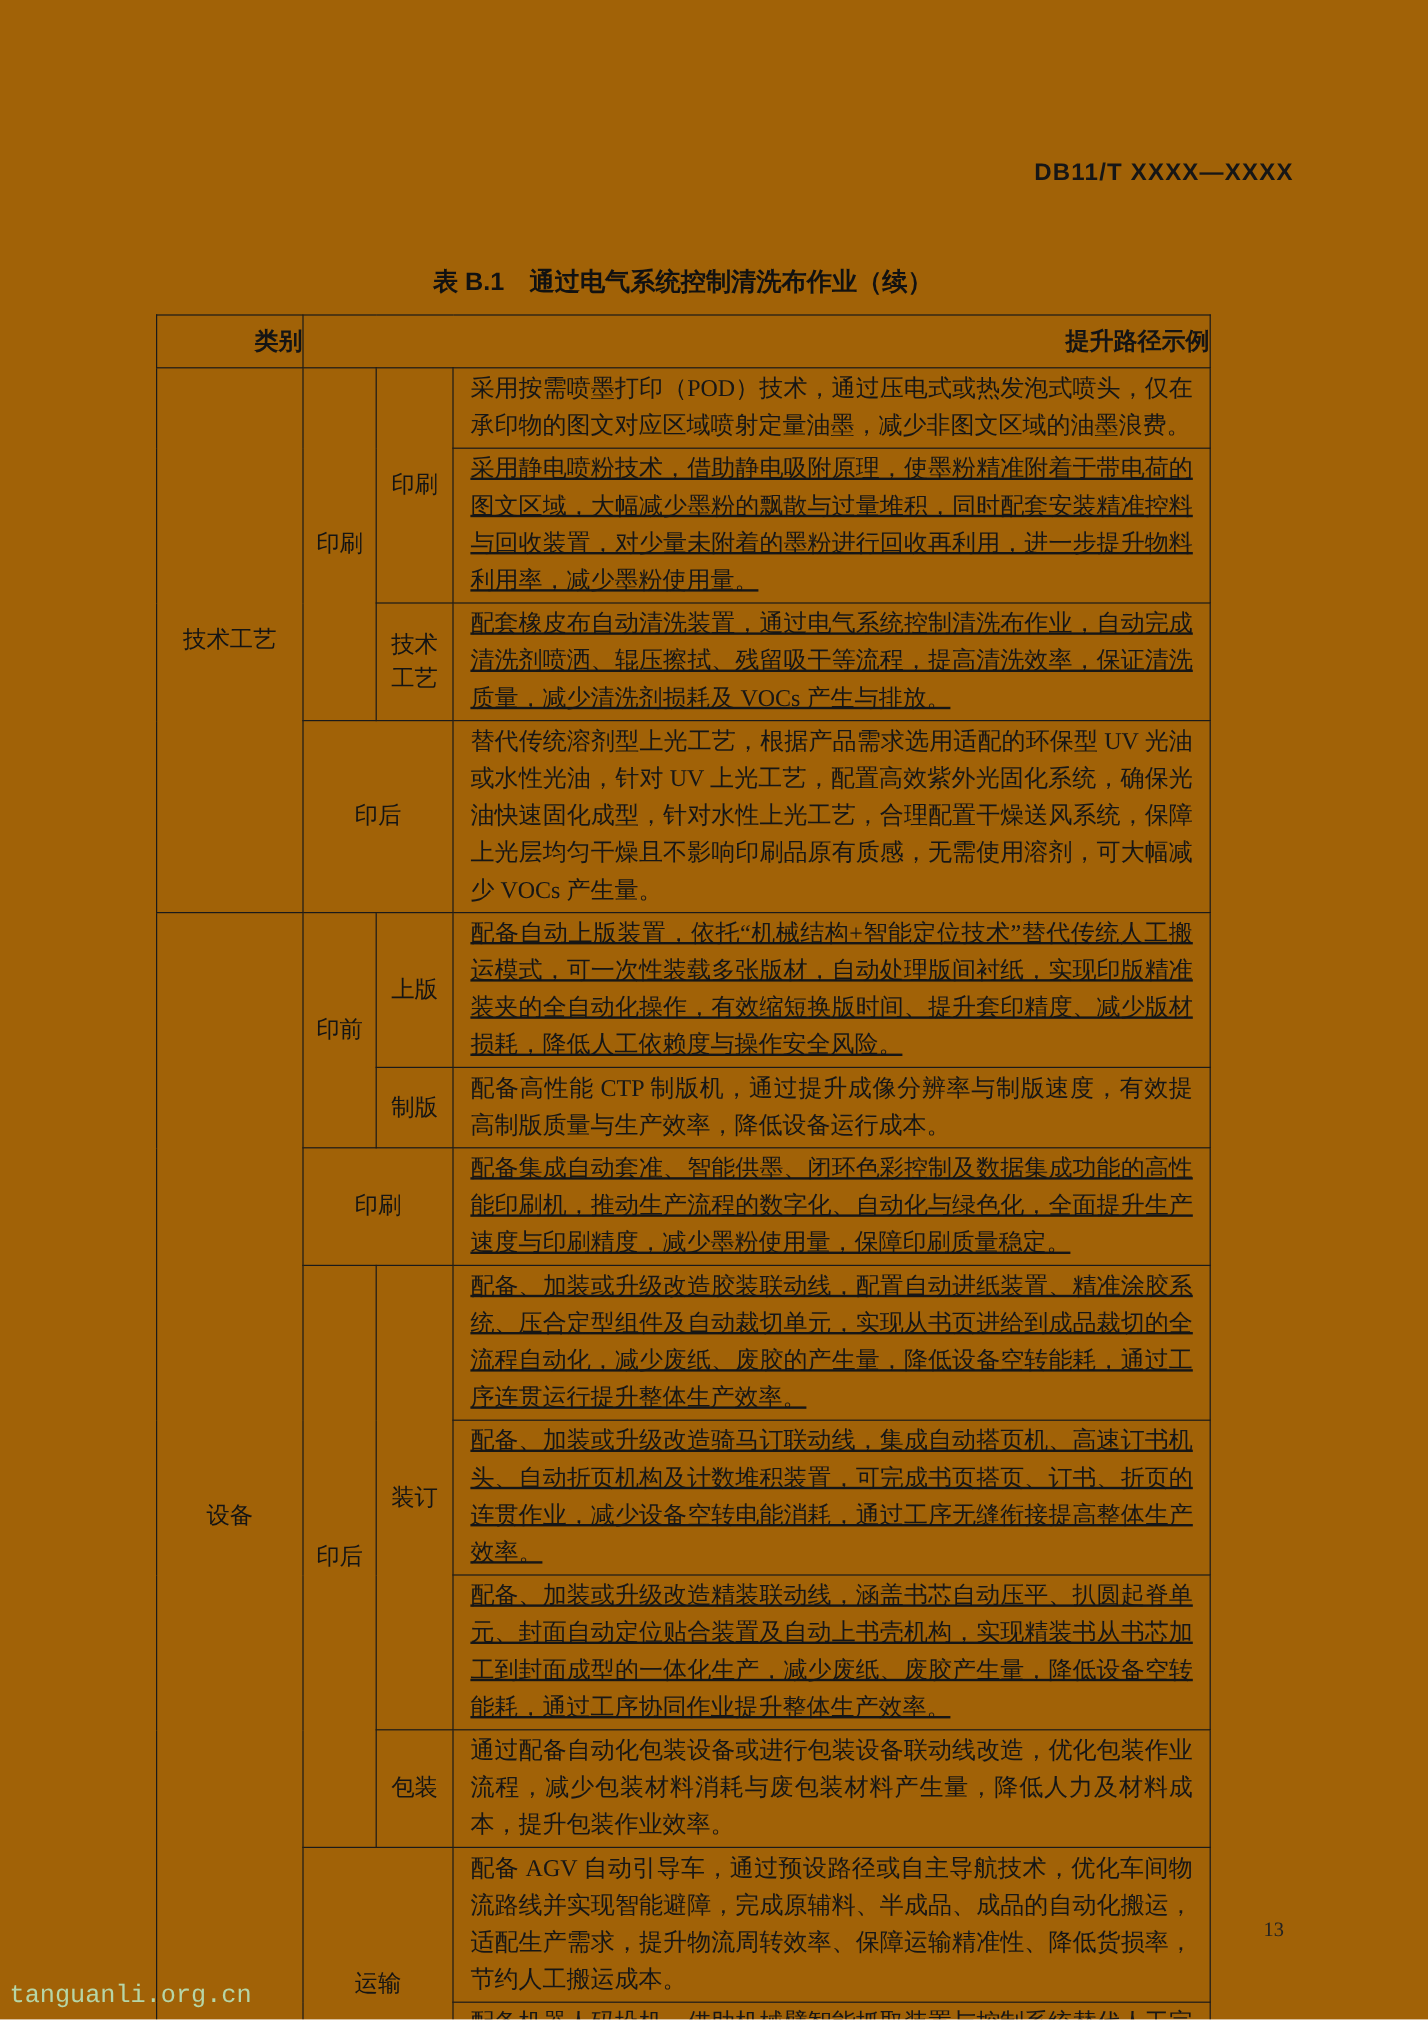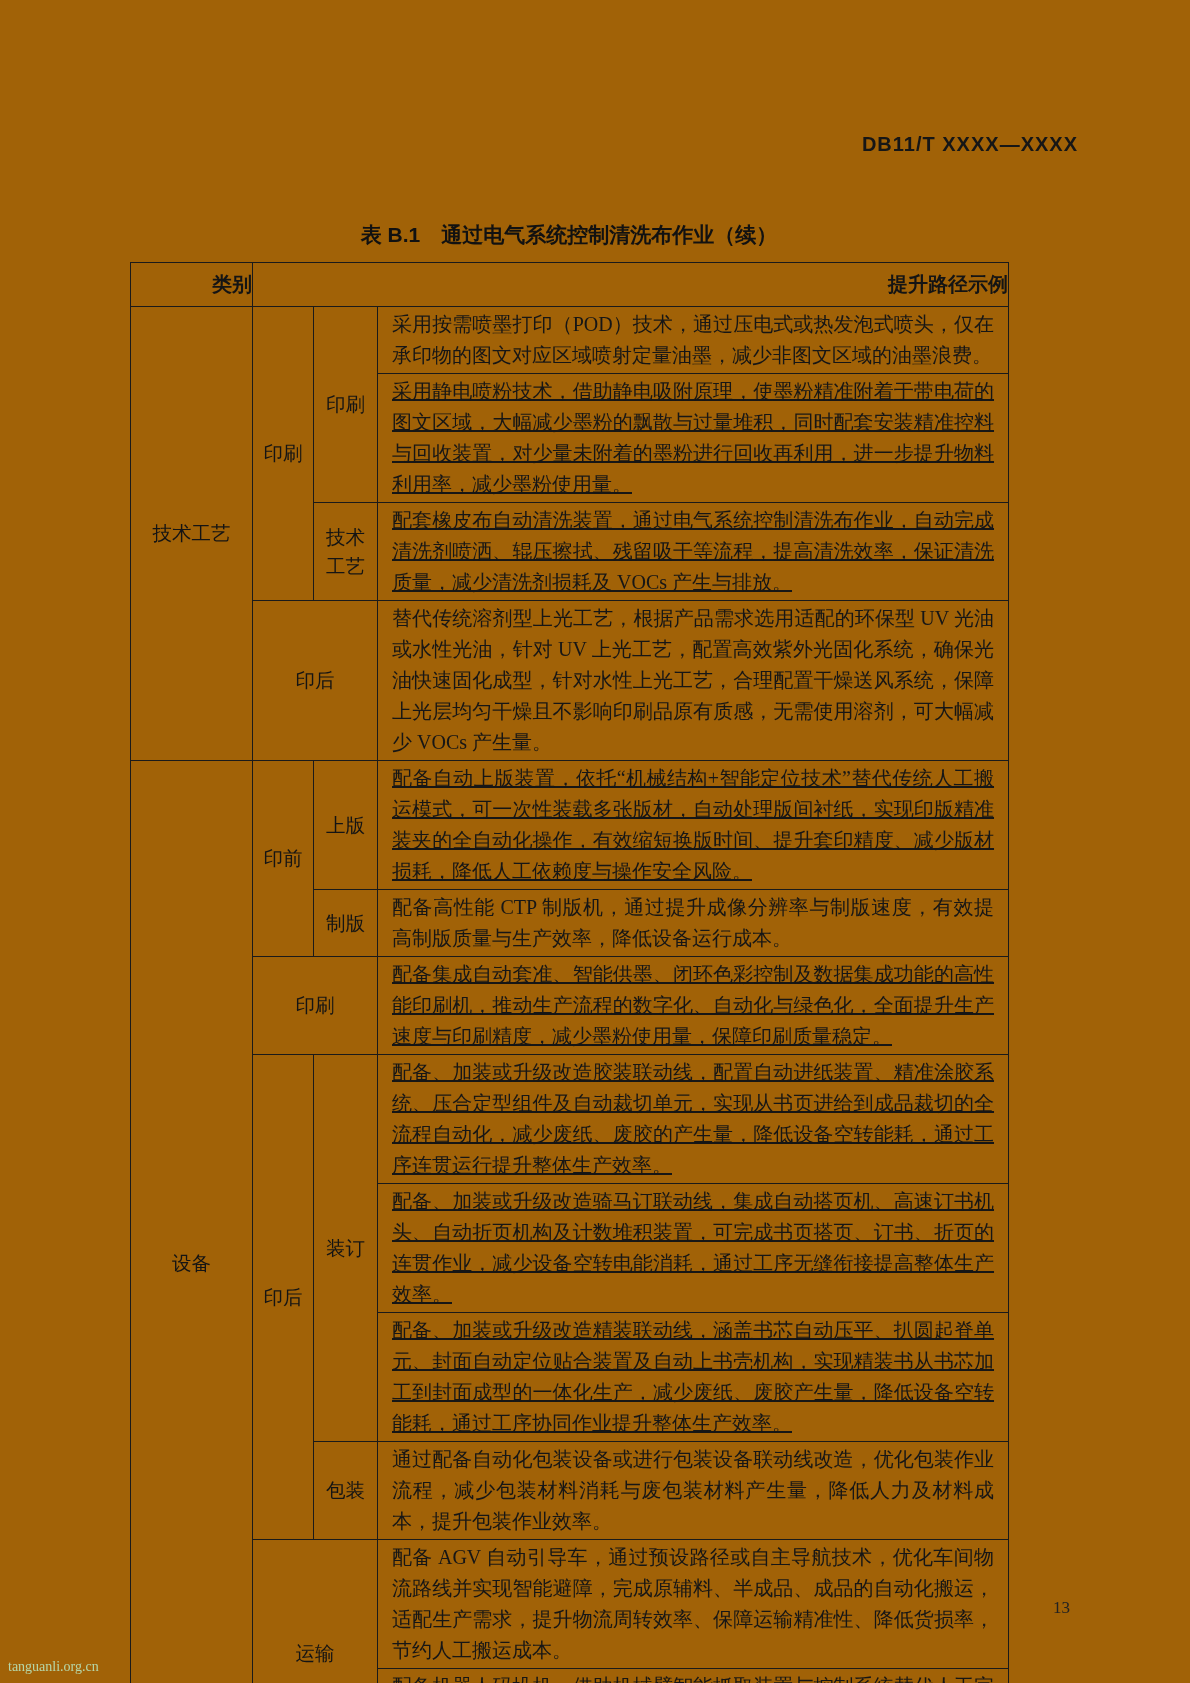--- a/index.html
+++ b/index.html
@@ -35,22 +35,22 @@
   .h64  { height:64px; }
   .h66  { height:66px; }
   .h94  { height:94px;text-decoration:underline; }
   .h116 { height:116px; }
   .h124 { height:124px; }
   .page-number {
     position:absolute; top:1598px; right:120px; font-size:17px; color:#222;
     font-family:"Liberation Serif","DejaVu Serif",serif;
   }
   .watermark {
-    position:absolute; left:8px; bottom:8px; font-size:14px; color:#b9e3b9;
-    font-family:Liberation Serif, serif; opacity:0.9;
+    position:absolute; left:8px; bottom:8px; font-size:21px; color:#b9e3b9;
+    font-family:Liberation Mono, monospace; opacity:0.9;
   }
 </style>
 </head>
 <body>
 
 <div class="page">
 
   <div class="doc-code">DB11/T XXXX—XXXX</div>
 
   <div class="table-title">表 B.1　通过电气系统控制清洗布作业（续）</div>

